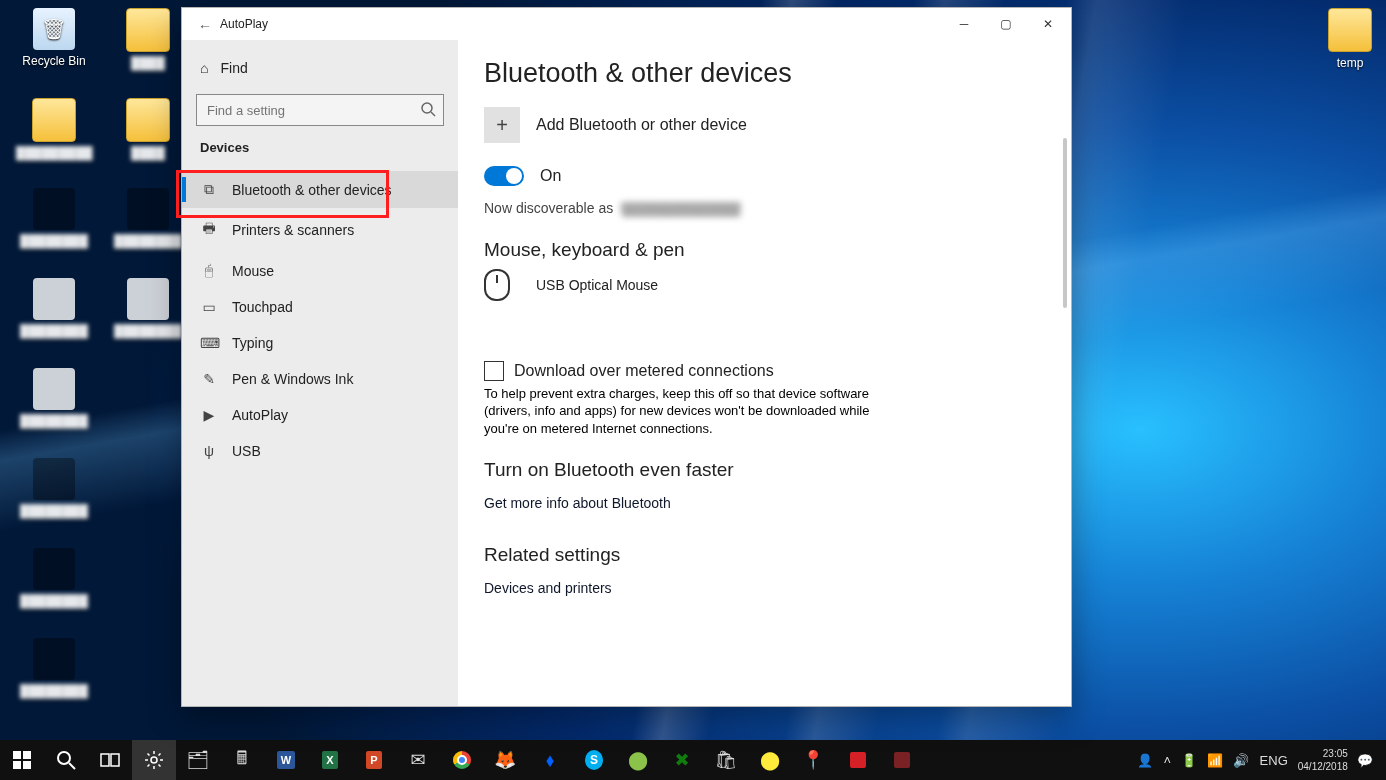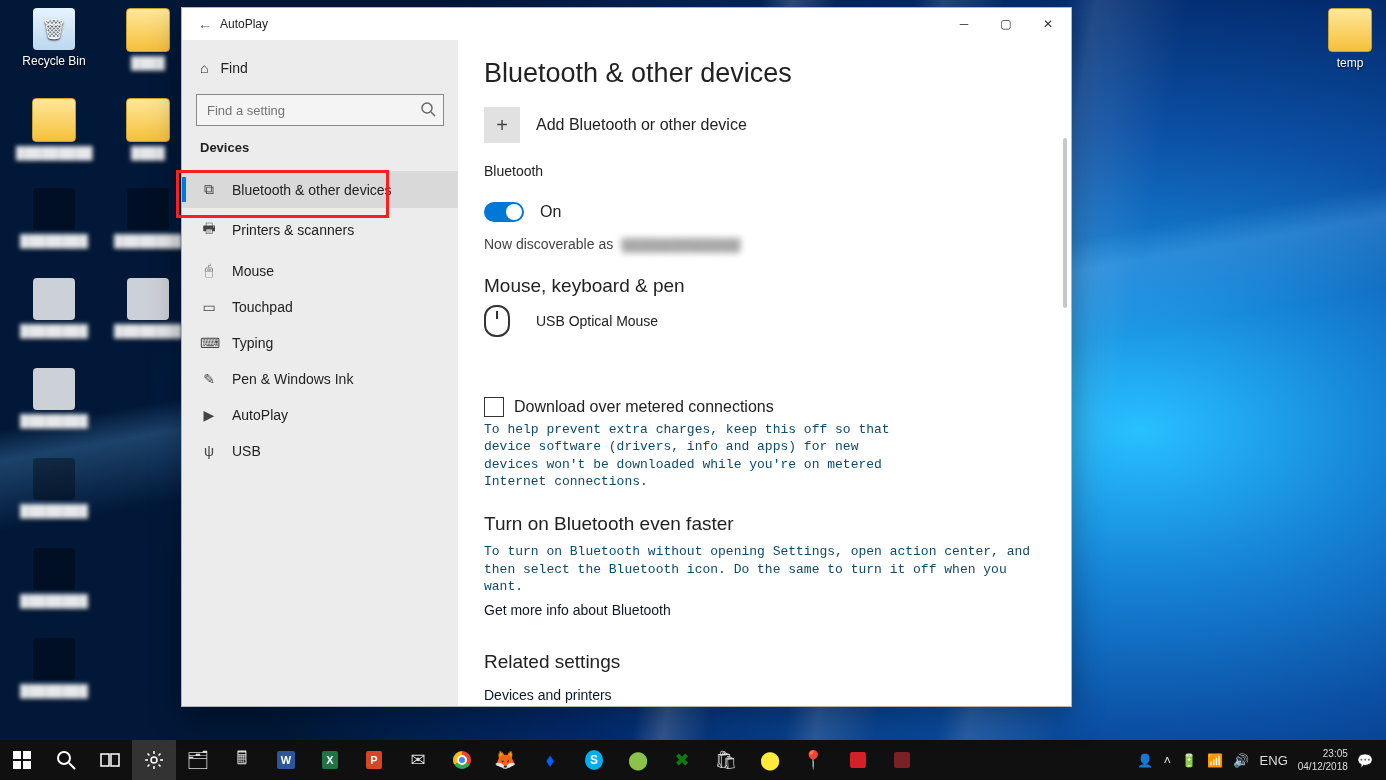--- a/index.html
+++ b/index.html
@@ -60,21 +60,21 @@
   .toggle .knob{position:absolute;right:2px;top:2px;width:16px;height:16px;background:#fff;border-radius:50%;}
   .discover{font-size:14px;color:#444;}
   .discover .redact{display:inline-block;width:120px;height:15px;vertical-align:middle;filter:blur(3px);
     background:repeating-linear-gradient(100deg,#777 0 2px,#ccc 2px 5px);border-radius:3px;margin-left:4px;}
   .main h2{font-weight:400;font-size:19px;margin:22px 0 8px;}
   .devrow{display:flex;align-items:center;gap:26px;font-size:14px;margin:2px 0;}
   .devrow .devic{width:22px;height:28px;border:2px solid #333;border-radius:12px;position:relative;}
   .devrow .devic::before{content:"";position:absolute;left:50%;top:4px;width:2px;height:8px;background:#333;transform:translateX(-50%);}
   .chkrow{display:flex;align-items:center;gap:10px;margin-top:60px;}
   .chkrow .box{width:18px;height:18px;border:1.5px solid #333;}
-  .help{font-size:13px;color:#0c4a6e;max-width:410px;margin-top:4px;line-height:1.35;font-family:Liberation Mono, monospace;}
+  .help{font-size:13px;color:#000000;max-width:410px;margin-top:4px;line-height:1.35;}
   .link{color:#0f172a;font-size:14px;margin-top:6px;display:inline-block;}
   .rel h2{margin-top:32px;}
   .scrollbar{position:absolute;right:4px;top:98px;width:4px;height:170px;background:#c7c7c7;border-radius:3px;}
 </style>
 </head>
 <body>
 
 <div class="desktop">
 
   <div class="di bin" style="left:16px;top:8px;">
@@ -193,21 +193,20 @@
       </div>
 
       <div class="main">
         <h1>Bluetooth &amp; other devices</h1>
 
         <div class="addrow">
           <div class="addbtn">+</div>
           <div>Add Bluetooth or other device</div>
         </div>
 
-        <div class="sec-title">Bluetooth</div>
         <div class="toggle-row">
           <div class="toggle">
               <div class="knob"></div>
             </div>
           <div>On</div>
         </div>
         <div class="discover">
           <span>Now discoverable as </span><span class="redact"></span>
         </div>
 
@@ -217,21 +216,20 @@
           <div>USB Optical Mouse</div>
         </div>
 
         <div class="chkrow">
           <div class="box"></div>
           <div>Download over metered connections</div>
         </div>
         <div class="help">To help prevent extra charges, keep this off so that device software (drivers, info and apps) for new devices won't be downloaded while you're on metered Internet connections.</div>
 
         <h2>Turn on Bluetooth even faster</h2>
-        <div class="help" style="max-width:560px">To turn on Bluetooth without opening Settings, open action center, and then select the Bluetooth icon. Do the same to turn it off when you want.</div>
         <a class="link">Get more info about Bluetooth</a>
 
         <div class="rel">
           <h2>Related settings</h2>
           <a class="link">Devices and printers</a>
         </div>
 
         <div class="scrollbar"></div>
       </div>
     </div>

